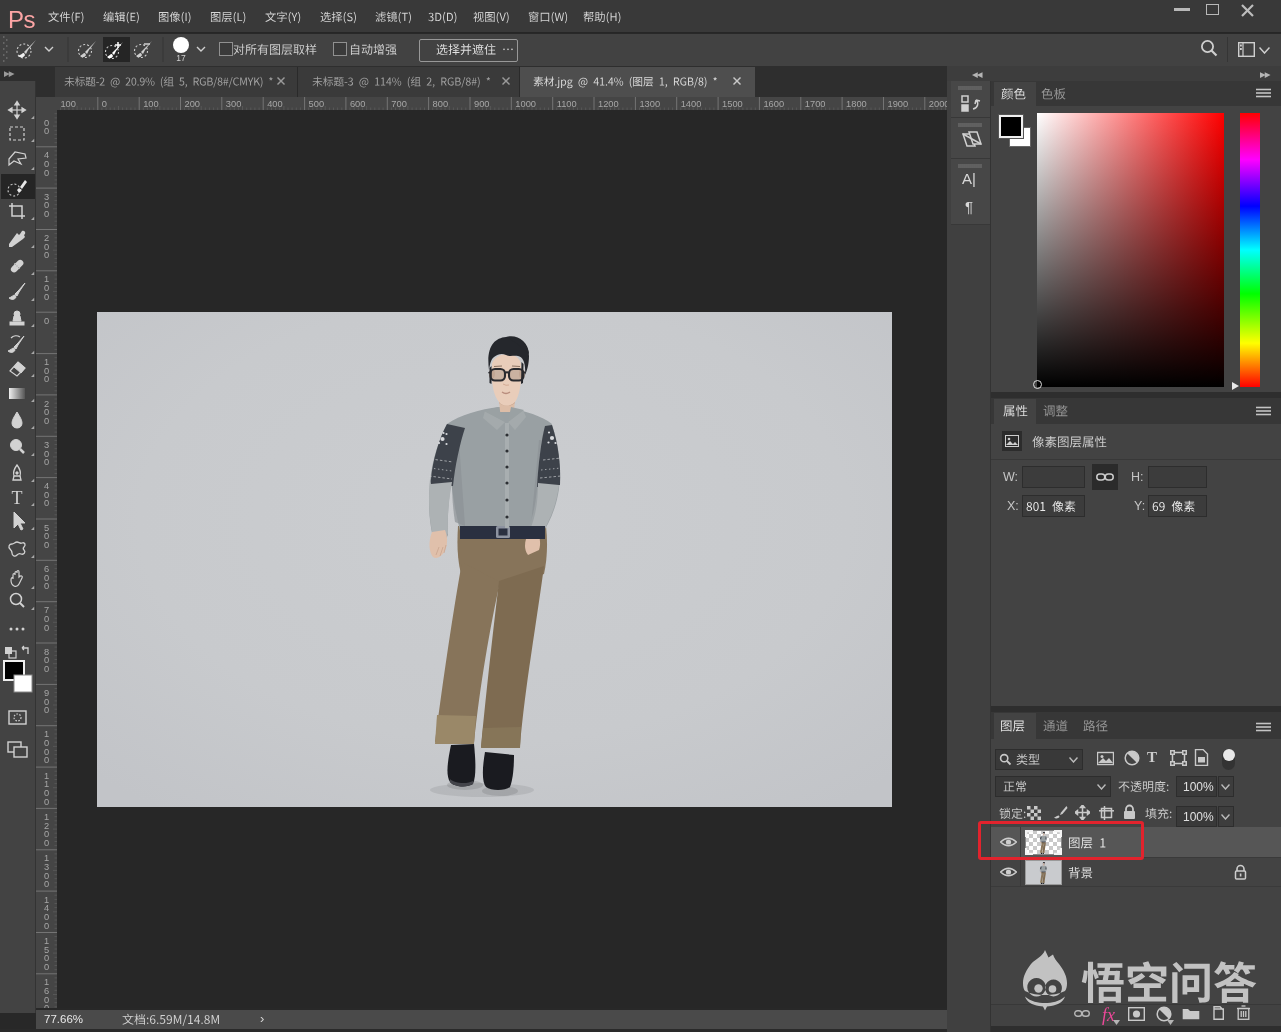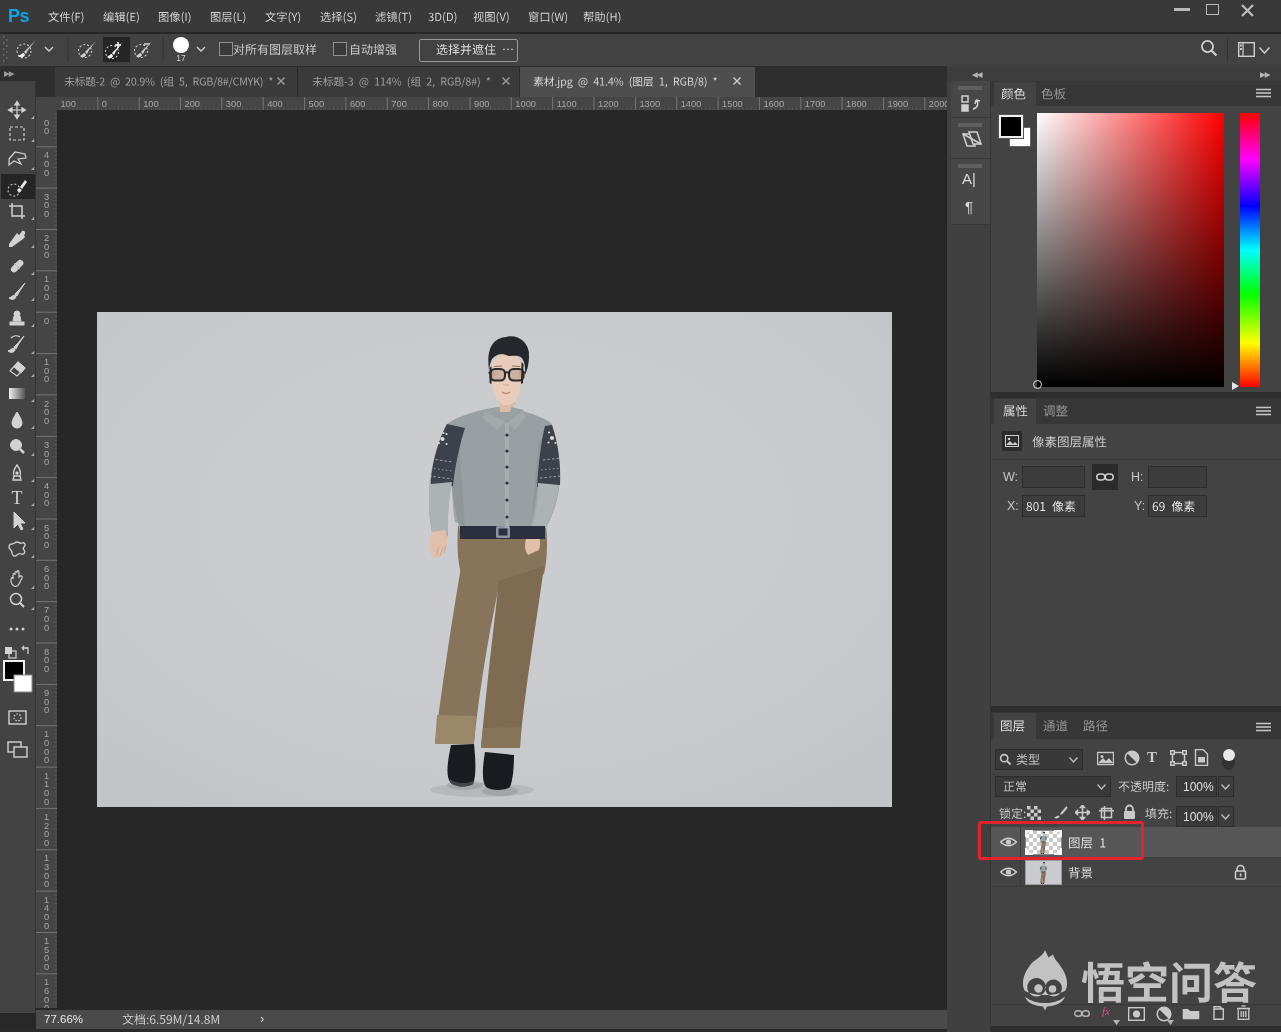--- a/index.html
+++ b/index.html
@@ -109,21 +109,21 @@
       <path id="g80cc" d="M735 -378V-293H273V-378ZM198 -436V80H273V-93H735V-4C735 10 729 15 713 16C697 16 638 16 580 14C590 33 601 61 605 81C685 81 737 80 769 69C800 58 811 38 811 -3V-436ZM273 -238H735V-148H273ZM330 -841V-753H79V-692H330V-602C225 -584 125 -568 54 -558L66 -493L330 -543V-469H404V-841ZM550 -840V-576C550 -499 574 -478 670 -478C689 -478 819 -478 840 -478C914 -478 936 -504 945 -602C924 -606 894 -617 878 -628C874 -555 867 -543 833 -543C805 -543 698 -543 678 -543C633 -543 625 -548 625 -576V-654C721 -676 828 -708 905 -741L852 -795C798 -768 709 -738 625 -714V-840Z"></path>
       <path id="g666f" d="M242 -640H755V-576H242ZM242 -753H755V-690H242ZM265 -290H736V-195H265ZM623 -66C715 -31 830 26 888 66L939 17C877 -24 761 -78 671 -110ZM291 -114C231 -66 132 -20 44 9C61 21 87 48 100 63C185 28 292 -29 359 -86ZM433 -506C443 -493 453 -477 462 -461H56V-399H941V-461H543C533 -482 518 -505 502 -524H830V-804H170V-524H487ZM193 -346V-140H462V6C462 17 459 20 445 21C431 22 382 22 330 20C340 37 350 61 353 80C424 80 470 80 499 70C529 61 538 45 538 8V-140H811V-346Z"></path>
       <path id="g6863" d="M851 -776C830 -702 788 -597 753 -534L813 -515C848 -575 891 -673 925 -755ZM397 -751C430 -679 469 -582 486 -521L551 -547C533 -608 493 -701 458 -774ZM193 -840V-626H47V-555H181C151 -418 88 -260 26 -175C38 -158 56 -128 65 -108C113 -175 159 -287 193 -401V79H264V-424C295 -374 332 -312 347 -279L393 -337C375 -365 291 -482 264 -516V-555H390V-626H264V-840ZM369 -63V9H842V71H916V-471H694V-837H621V-471H392V-398H842V-269H404V-201H842V-63Z"></path>
       <path id="gb609f" d="M65 -652C58 -568 40 -456 17 -389L110 -356C133 -433 151 -553 154 -640ZM404 -272V89H514V53H790V85H907V-272ZM514 -50V-168H790V-50ZM396 -639V-538H513L493 -433H353V-330H968V-433H873C879 -496 884 -568 886 -638L800 -643L780 -639H651L663 -711H941V-812H374V-711H542L531 -639ZM612 -433 633 -538H764L756 -433ZM159 -850V89H274V-583C293 -535 310 -486 319 -452L404 -492C390 -541 356 -622 327 -683L274 -661V-850Z"></path>
       <path id="gb7a7a" d="M540 -508C640 -459 783 -384 852 -340L934 -436C858 -479 711 -547 617 -590ZM377 -589C290 -524 179 -469 69 -435L137 -326L192 -351V-249H432V-53H69V56H935V-53H560V-249H815V-356H203C295 -400 389 -457 460 -515ZM402 -824C414 -798 426 -766 436 -737H62V-491H180V-628H815V-511H940V-737H584C570 -774 547 -822 530 -859Z"></path>
       <path id="gb95ee" d="M74 -609V88H193V-609ZM82 -785C130 -731 199 -655 231 -610L323 -676C288 -720 217 -792 168 -843ZM346 -800V-689H807V-56C807 -38 801 -32 783 -31C766 -31 704 -30 653 -34C668 -3 686 50 690 84C775 85 833 82 873 64C913 44 926 12 926 -54V-800ZM308 -541V-103H416V-160H685V-541ZM416 -434H568V-267H416Z"></path>
       <path id="gb7b54" d="M482 -617C393 -500 217 -400 27 -343C51 -322 87 -273 102 -245C171 -269 237 -298 299 -331V-291H703V-346C768 -312 837 -282 901 -260C920 -290 958 -340 985 -364C839 -403 665 -478 565 -543L587 -571ZM395 -390C432 -415 467 -443 499 -472C534 -446 577 -418 624 -390ZM201 -237V90H316V60H681V87H800V-237ZM316 -44V-135H681V-44ZM181 -857C148 -765 89 -670 24 -612C52 -597 101 -565 124 -546C156 -580 189 -624 219 -673H236C261 -632 284 -583 294 -551L400 -587C391 -611 374 -643 356 -673H487V-773H272C281 -791 288 -809 295 -827ZM589 -857C567 -780 524 -700 473 -650C500 -636 548 -604 570 -586C591 -609 612 -638 631 -670H670C698 -631 727 -583 740 -551L850 -590C840 -613 822 -642 801 -670H951V-770H680C688 -790 696 -811 702 -831Z"></path>
     </defs>
   </svg>
 <div class="abs" style="left:0;top:0;width:1281px;height:33px;background:#393939;border-bottom:1px solid #262626"></div>
-<div class="abs" style="left:8px;top:6px;width:26px;height:22px;color:#0ea5e9;font-size:18px;font-weight:bold;letter-spacing:-0.5px">Ps</div>
+<div class="abs" style="left:8px;top:6px;width:26px;height:22px;color:#fca5a5;font-size:24px;font-weight:normal;letter-spacing:-0.5px">Ps</div>
 <div class="abs" style="left:1174px;top:8px;width:16px;height:3px;background:#b8b8b8"></div>
 <div class="abs" style="left:1206px;top:4px;width:13px;height:11px;border:1.8px solid #b8b8b8"></div>
 <svg class="abs" style="left:1241px;top:4px" width="13" height="13">
     <g stroke="#bdbdbd" stroke-width="2.2">
       <line x1="1" y1="1" x2="12" y2="12"></line>
       <line x1="12" y1="1" x2="1" y2="12"></line>
     </g>
   </svg>
 <div class="abs" style="left:0;top:34px;width:1281px;height:32px;background:#424242"></div>
 <div class="abs" style="left:0;top:66px;width:947px;height:31px;background:#2e2e2e"></div>
@@ -978,21 +978,21 @@
     <rect x="5.8" y="9.5" width="1.6" height="3" fill="#cdcdcd"></rect>
   </svg>
 <div class="abs" style="left:991px;top:1004px;width:290px;height:22px;background:#424242;border-top:1px solid #383838"></div>
 <div class="abs" style="left:991px;top:1026px;width:290px;height:6px;background:#2e2e2e"></div>
 <svg class="abs" style="left:1074px;top:1009px" width="16" height="9">
     <g fill="none" stroke="#b5b5b5" stroke-width="1.4">
       <rect x="0.7" y="1.7" width="7" height="5.6" rx="2.8"></rect>
       <rect x="8.3" y="1.7" width="7" height="5.6" rx="2.8"></rect>
     </g>
   </svg>
-<div class="abs" style="left:1102px;top:1005px;color:#ec4899;font-size:11px;font-style:italic;font-family:'Liberation Serif',serif">fx</div>
+<div class="abs" style="left:1102px;top:1005px;color:#ec4899;font-size:18px;font-style:italic;font-family:'Liberation Serif',serif">fx</div>
 <svg class="abs" style="left:1113px;top:1020px" width="7" height="5">
     <path d="M0,0 L7,0 L3.5,5 Z" fill="#b5b5b5"></path>
   </svg>
 <svg class="abs" style="left:1128px;top:1007px" width="17" height="14">
     <rect x="0.7" y="0.7" width="15.6" height="12.6" fill="none" stroke="#c9c9c9" stroke-width="1.4"></rect>
     <circle cx="8.5" cy="7" r="3.6" fill="#c9c9c9"></circle>
   </svg>
 <svg class="abs" style="left:1156px;top:1006px" width="16" height="16">
     <circle cx="8" cy="8" r="6.8" fill="none" stroke="#c9c9c9" stroke-width="1.5"></circle>
     <path d="M3.2,3.2 A6.8,6.8 0 0 1 12.8,12.8 Z" fill="#c9c9c9"></path>

